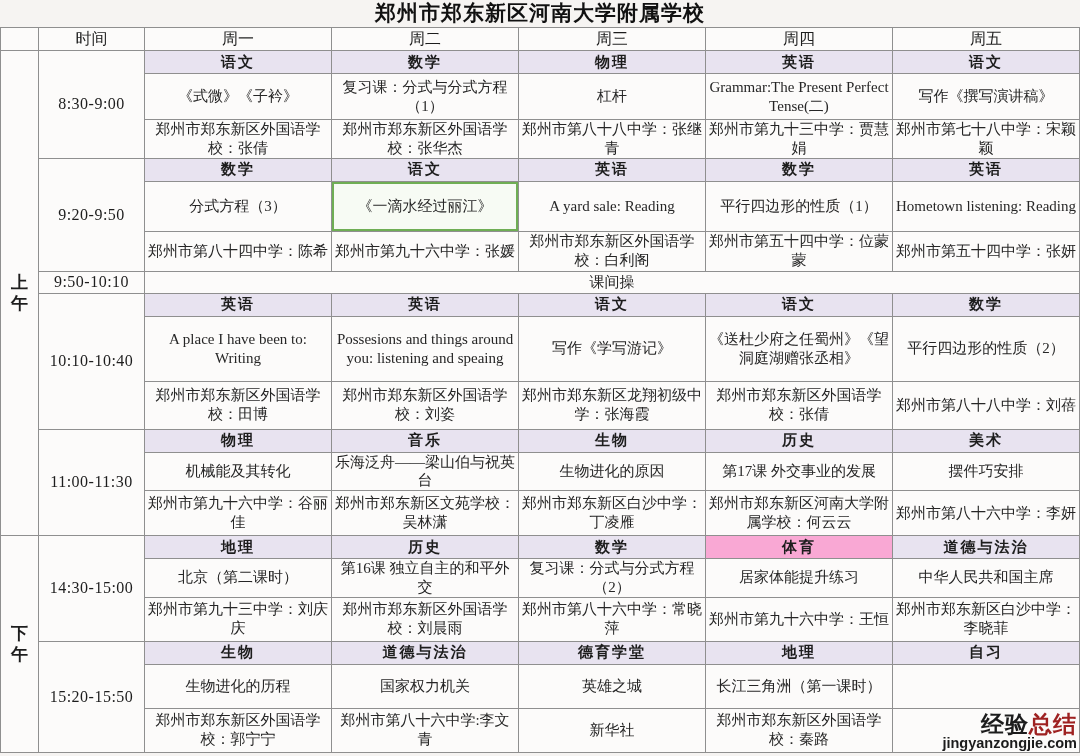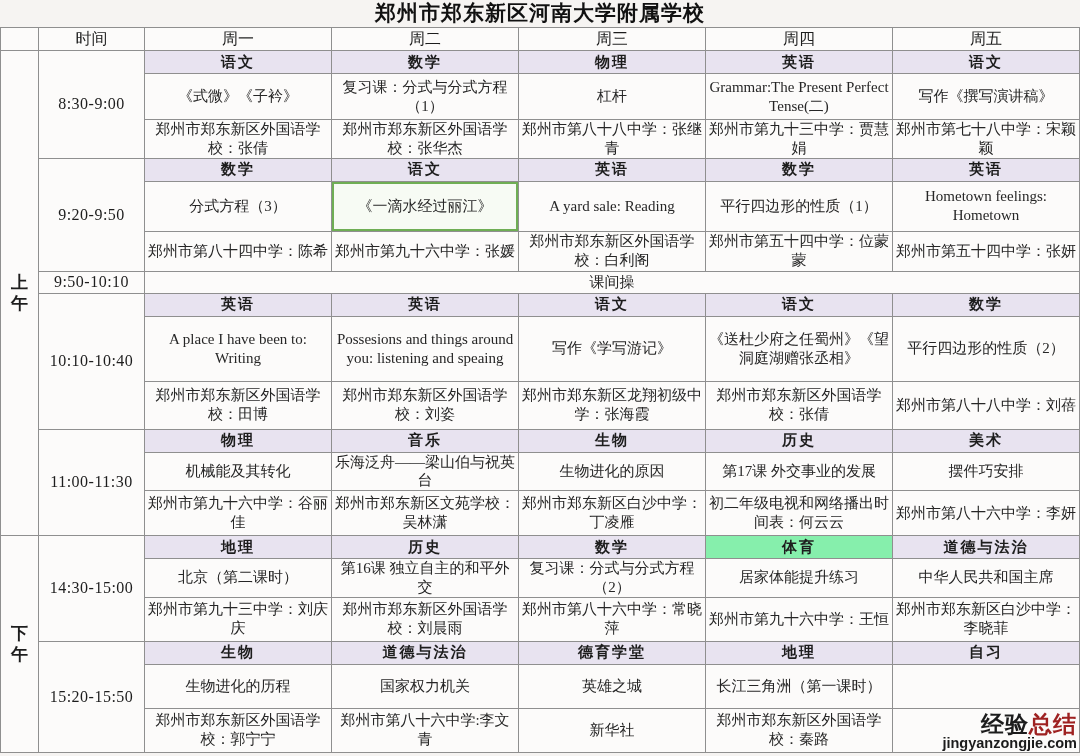--- a/index.html
+++ b/index.html
@@ -118,21 +118,21 @@
         <td class="subject-cell" style="background: rgb(232, 227, 240);">语文</td>
         <td class="subject-cell" style="background: rgb(232, 227, 240);">英语</td>
         <td class="subject-cell" style="background: rgb(232, 227, 240);">数学</td>
         <td class="subject-cell" style="background: rgb(232, 227, 240);">英语</td>
       </tr>
       <tr style="height: 50px;">
         <td class="topic-cell">分式方程（3）</td>
         <td class="topic-cell highlighted">《一滴水经过丽江》</td>
         <td class="topic-cell">A yard sale: Reading</td>
         <td class="topic-cell">平行四边形的性质（1）</td>
-        <td class="topic-cell">Hometown feelings: Hometown</td>
+        <td class="topic-cell">Hometown listening: Reading</td>
       </tr>
       <tr style="height: 40px;">
         <td class="school-cell">郑州市第八十四中学：陈希</td>
         <td class="school-cell">郑州市第九十六中学：张媛</td>
         <td class="school-cell">郑州市郑东新区外国语学校：白利阁</td>
         <td class="school-cell">郑州市第五十四中学：位蒙蒙</td>
         <td class="school-cell">郑州市第五十四中学：张妍</td>
       </tr>
       <tr style="height: 22px;">
         <td class="time-cell">9:50-10:10</td>
@@ -172,33 +172,33 @@
         <td class="topic-cell">机械能及其转化</td>
         <td class="topic-cell">乐海泛舟——梁山伯与祝英台</td>
         <td class="topic-cell">生物进化的原因</td>
         <td class="topic-cell">第17课 外交事业的发展</td>
         <td class="topic-cell">摆件巧安排</td>
       </tr>
       <tr style="height: 45px;">
         <td class="school-cell">郑州市第九十六中学：谷丽佳</td>
         <td class="school-cell">郑州市郑东新区文苑学校：吴林潇</td>
         <td class="school-cell">郑州市郑东新区白沙中学：丁凌雁</td>
-        <td class="school-cell">初二年级电视和网络播出时间表：何云云</td>
+        <td class="school-cell">郑州市郑东新区河南大学附属学校：何云云</td>
         <td class="school-cell">郑州市第八十六中学：李妍</td>
       </tr>
       <tr style="height: 23px;">
         <td class="period-cell" rowspan="6">
           <div>下</div>
           <div>午</div>
         </td>
         <td class="time-cell" rowspan="3">14:30-15:00</td>
         <td class="subject-cell" style="background: rgb(232, 227, 240);">地理</td>
         <td class="subject-cell" style="background: rgb(232, 227, 240);">历史</td>
         <td class="subject-cell" style="background: rgb(232, 227, 240);">数学</td>
-        <td class="subject-cell" style="background: #86efac;">体育</td>
+        <td class="subject-cell" style="background: #f9a8d4;">体育</td>
         <td class="subject-cell" style="background: rgb(232, 227, 240);">道德与法治</td>
       </tr>
       <tr style="height: 32px;">
         <td class="topic-cell">北京（第二课时）</td>
         <td class="topic-cell">第16课 独立自主的和平外交</td>
         <td class="topic-cell">复习课：分式与分式方程（2）</td>
         <td class="topic-cell">居家体能提升练习</td>
         <td class="topic-cell">中华人民共和国主席</td>
       </tr>
       <tr style="height: 44px;">

